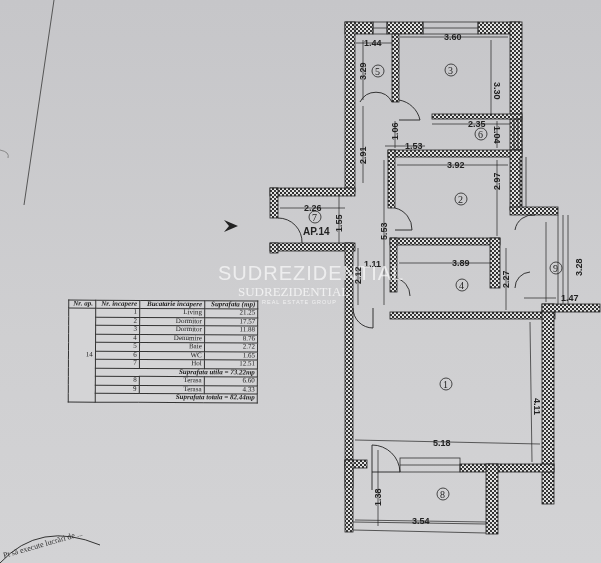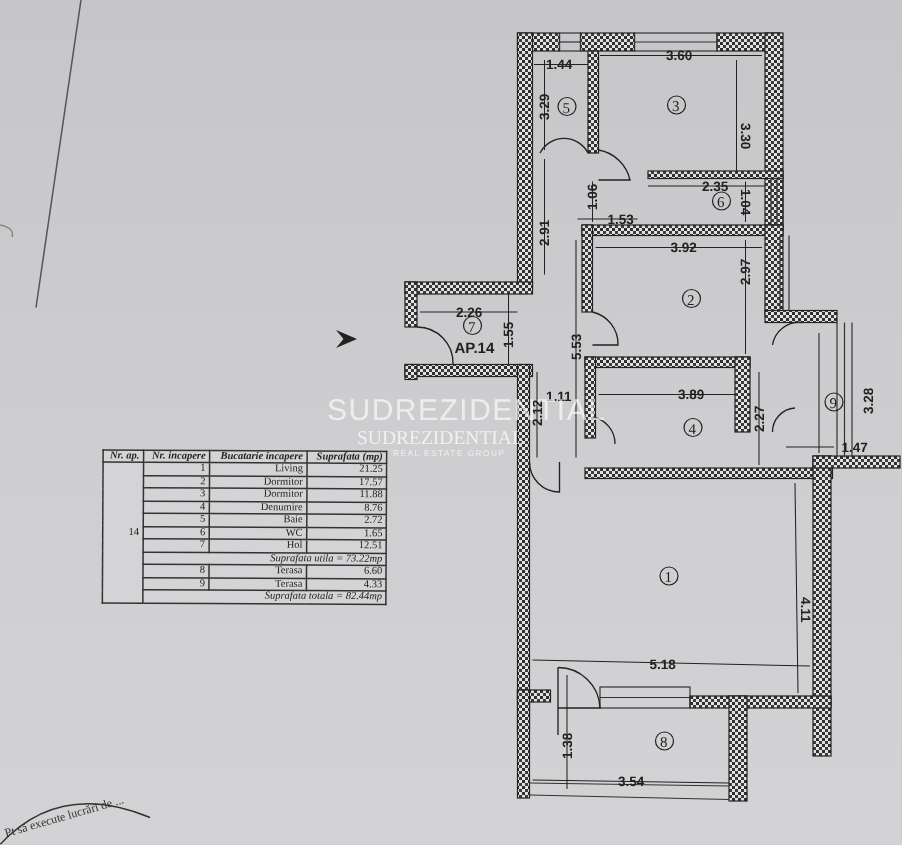--- a/index.html
+++ b/index.html
@@ -26,21 +26,21 @@
   .room-table {
     position:absolute; left:68px; top:300px; width:190px;
     border-collapse:collapse; background:#d4d4d6;
     font-family:"Liberation Serif", serif; font-size:7px; color:#222;
     transform:rotate(0.3deg);
   }
   .room-table td, .room-table th {
     border:1px solid #333; padding:0 2px; line-height:7.5px; text-align:right; font-weight:normal;
   }
   .room-table th { font-style:italic; font-weight:bold; line-height:7px; }
-  .room-table .it { font-style:italic; }
+  .room-table .it { font-style:italic;font-weight:bold; }
 </style>
 </head>
 <body>
 
 <div class="paper"></div>
 
 <svg class="fold-line" width="601" height="563">
   <line x1="54" y1="0" x2="24" y2="205" stroke="#555" stroke-width="1"></line>
   <path d="M0 150 Q10 152 8 158" stroke="#888" fill="none" stroke-width="1"></path>
 </svg>

